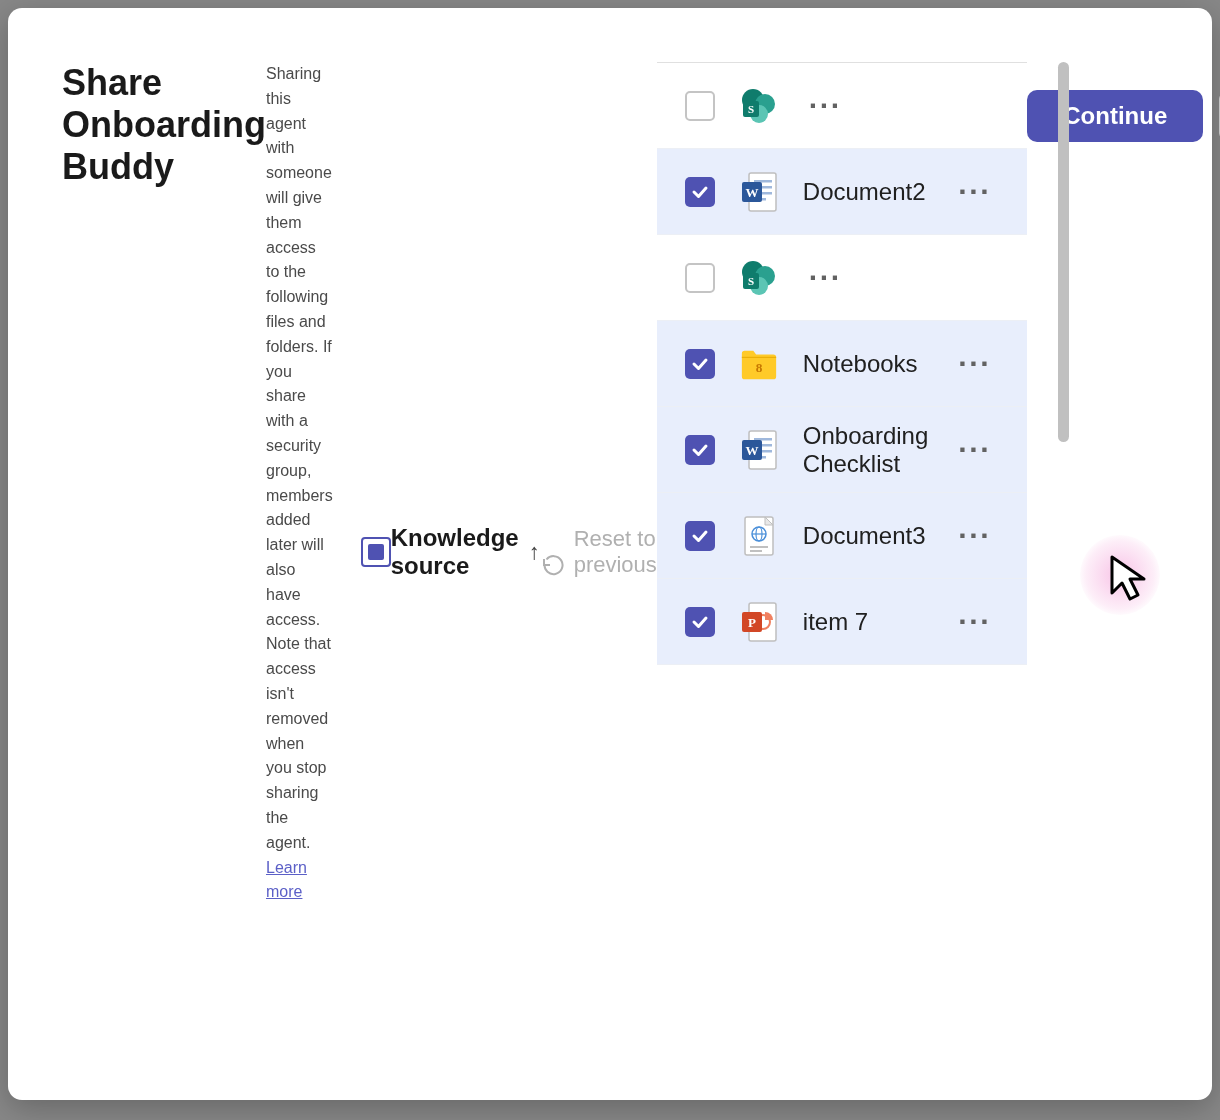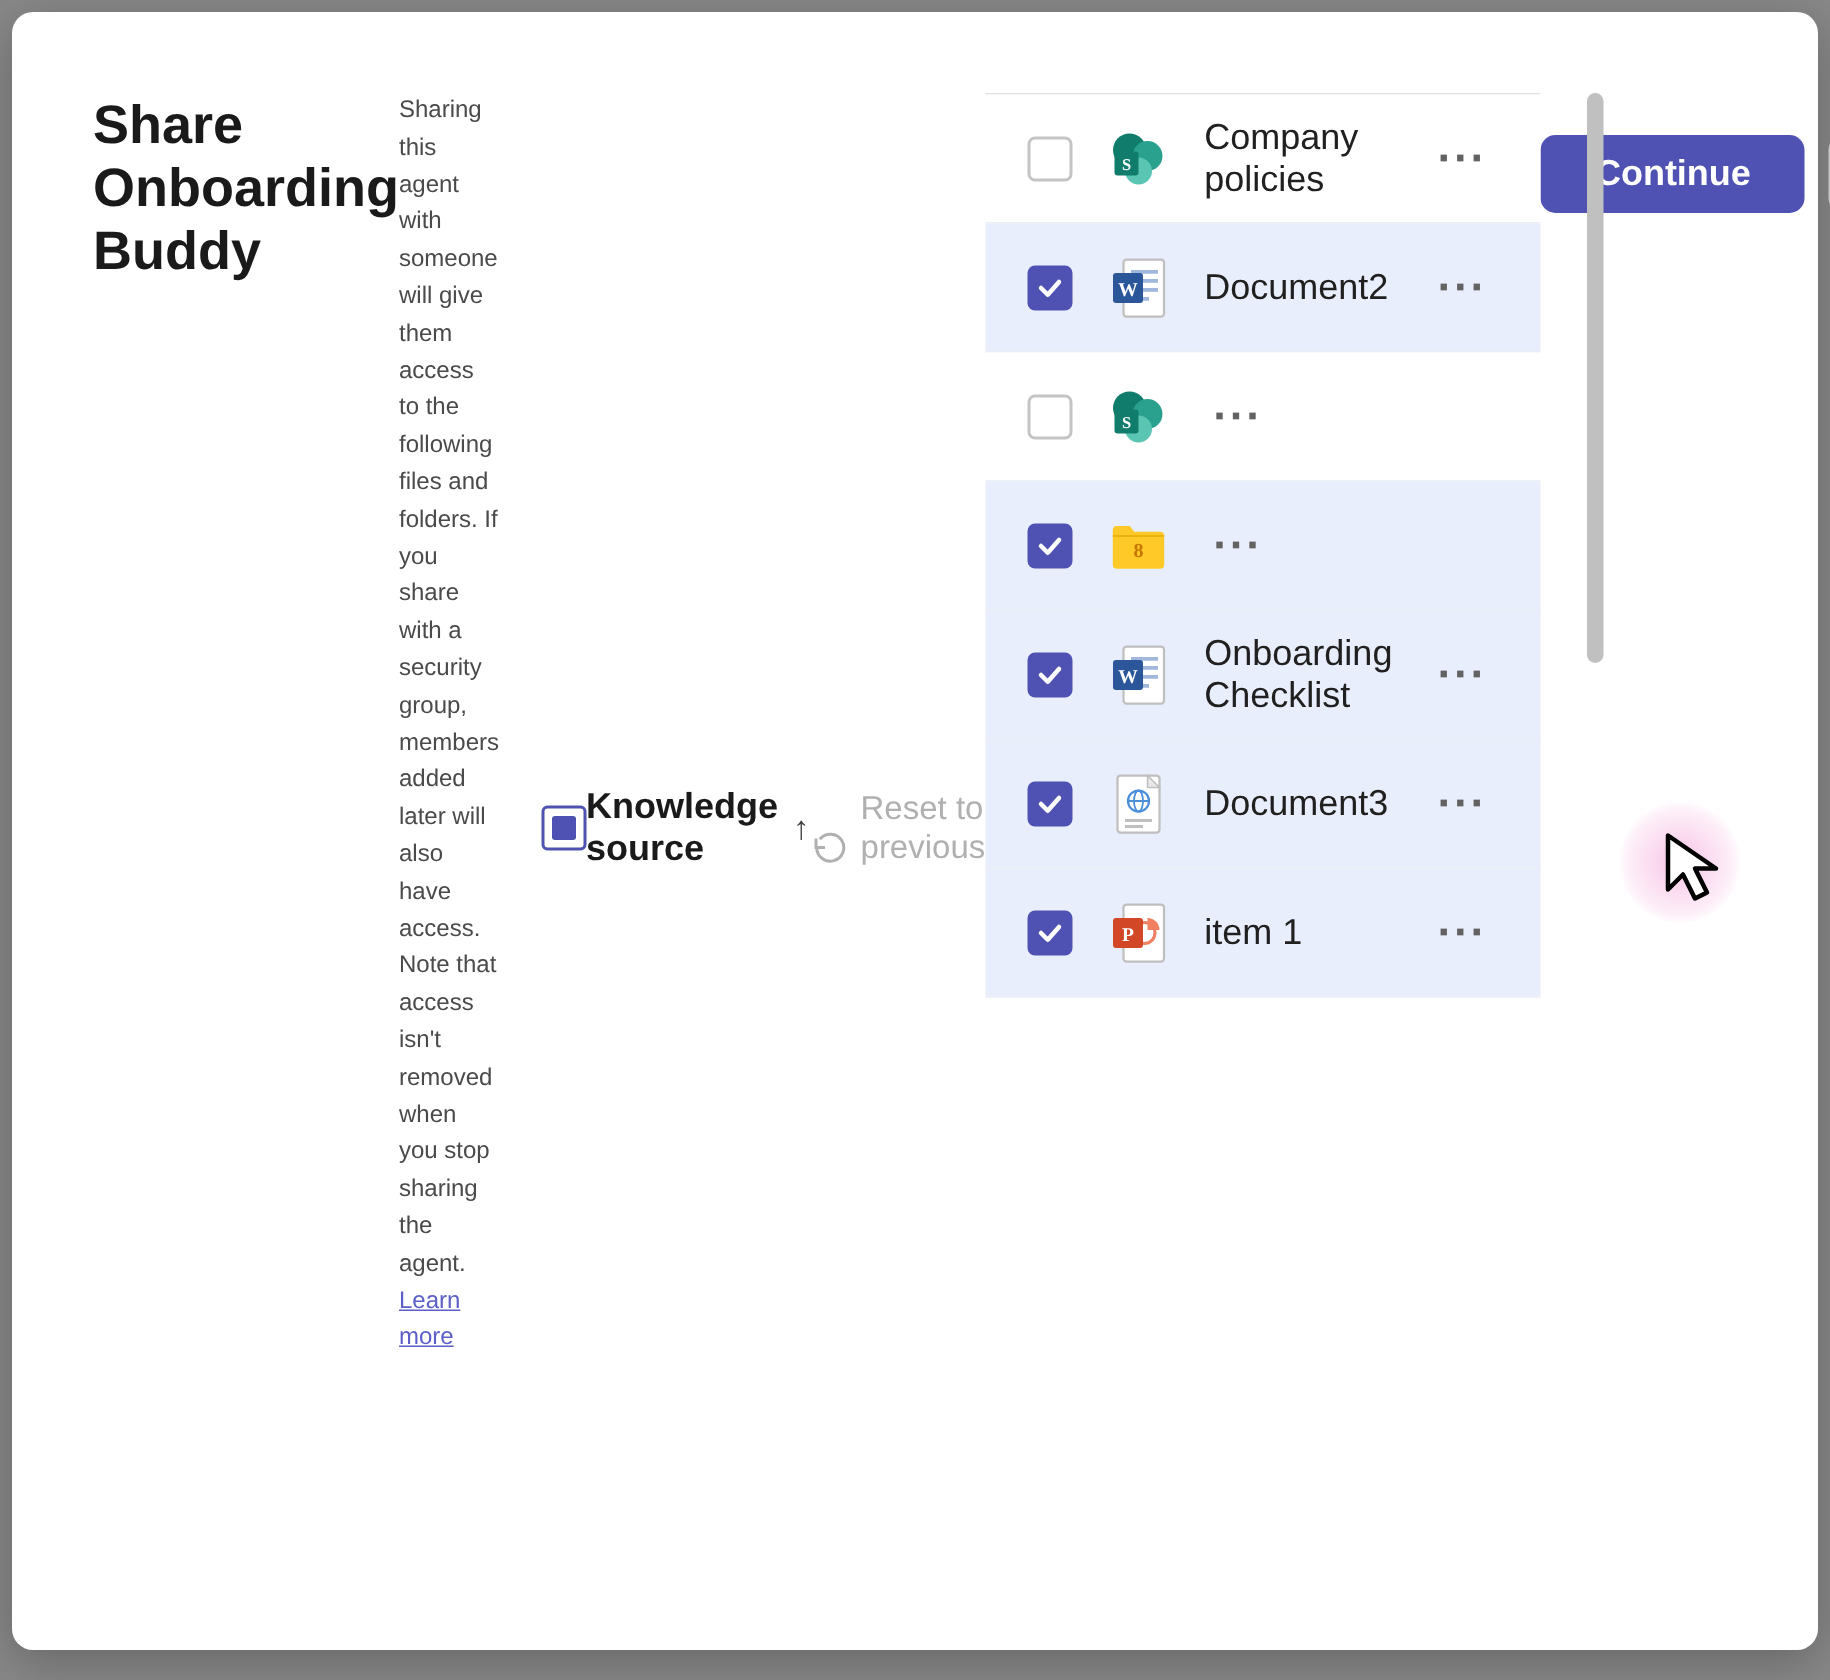--- a/index.html
+++ b/index.html
@@ -233,21 +233,20 @@
           <div class="check off"></div>
           <div class="file-icon">
             <svg width="40" height="40" viewBox="0 0 40 40">
       <circle cx="14" cy="14" r="11" fill="#0f7c6c"></circle>
       <circle cx="26" cy="18" r="10" fill="#2aa08f"></circle>
       <circle cx="20" cy="28" r="9" fill="#5bc5b4"></circle>
       <rect x="4" y="15" width="16" height="16" rx="2" fill="#0f7c6c"></rect>
       <text x="12" y="27" font-size="11" font-weight="700" fill="#fff" text-anchor="middle" font-family="Segoe UI">S</text>
     </svg>
           </div>
-          <div class="row-label">Company policies</div>
           <div class="more-btn">···</div>
         </div>
         <div class="row sel">
           <div class="check on">
             <svg width="20" height="20" viewBox="0 0 20 20">
               <path d="M4 10 L8.5 14.5 L16 6" stroke="#fff" stroke-width="3" fill="none" stroke-linecap="round" stroke-linejoin="round"></path>
             </svg>
           </div>
           <div class="file-icon">
             <svg width="40" height="44" viewBox="0 0 40 44">
@@ -282,20 +281,21 @@
               <path d="M4 10 L8.5 14.5 L16 6" stroke="#fff" stroke-width="3" fill="none" stroke-linecap="round" stroke-linejoin="round"></path>
             </svg>
           </div>
           <div class="file-icon">
             <svg width="42" height="38" viewBox="0 0 42 38">
       <path d="M3 10 L3 32 Q3 35 6 35 L36 35 Q39 35 39 32 L39 12 Q39 9 36 9 L18 9 L15 5 L6 5 Q3 5 3 8 Z" fill="#ffca28"></path>
       <path d="M3 12 L39 12" stroke="#e6a800" stroke-width="1"></path>
       <text x="21" y="27" font-size="14" font-weight="700" fill="#c77700" text-anchor="middle" font-family="Segoe UI">8</text>
     </svg>
           </div>
+          <div class="row-label">Notebooks</div>
           <div class="more-btn">···</div>
         </div>
         <div class="row sel">
           <div class="check on">
             <svg width="20" height="20" viewBox="0 0 20 20">
               <path d="M4 10 L8.5 14.5 L16 6" stroke="#fff" stroke-width="3" fill="none" stroke-linecap="round" stroke-linejoin="round"></path>
             </svg>
           </div>
           <div class="file-icon">
             <svg width="40" height="44" viewBox="0 0 40 44">
@@ -339,21 +339,21 @@
           </div>
           <div class="file-icon">
             <svg width="40" height="44" viewBox="0 0 40 44">
       <rect x="10" y="3" width="27" height="38" rx="2" fill="#fff" stroke="#bfbfbf" stroke-width="1.5"></rect>
       <path d="M26 12 A8 8 0 0 1 34 20 L26 20 Z" fill="#f08060"></path>
       <circle cx="24" cy="22" r="7" fill="none" stroke="#f08060" stroke-width="2"></circle>
       <rect x="3" y="12" width="20" height="20" rx="2" fill="#d24726"></rect>
       <text x="13" y="27" font-size="13" font-weight="700" fill="#fff" text-anchor="middle" font-family="Segoe UI">P</text>
     </svg>
           </div>
-          <div class="row-label">item 1</div>
+          <div class="row-label">item 7</div>
           <div class="more-btn">···</div>
         </div>
       </div>
     <div class="scrollbar"></div>
   </div>
 
   <div class="footer">
     <button class="btn btn-primary">Continue</button>
     <button class="btn btn-secondary">Cancel</button>
   </div>

